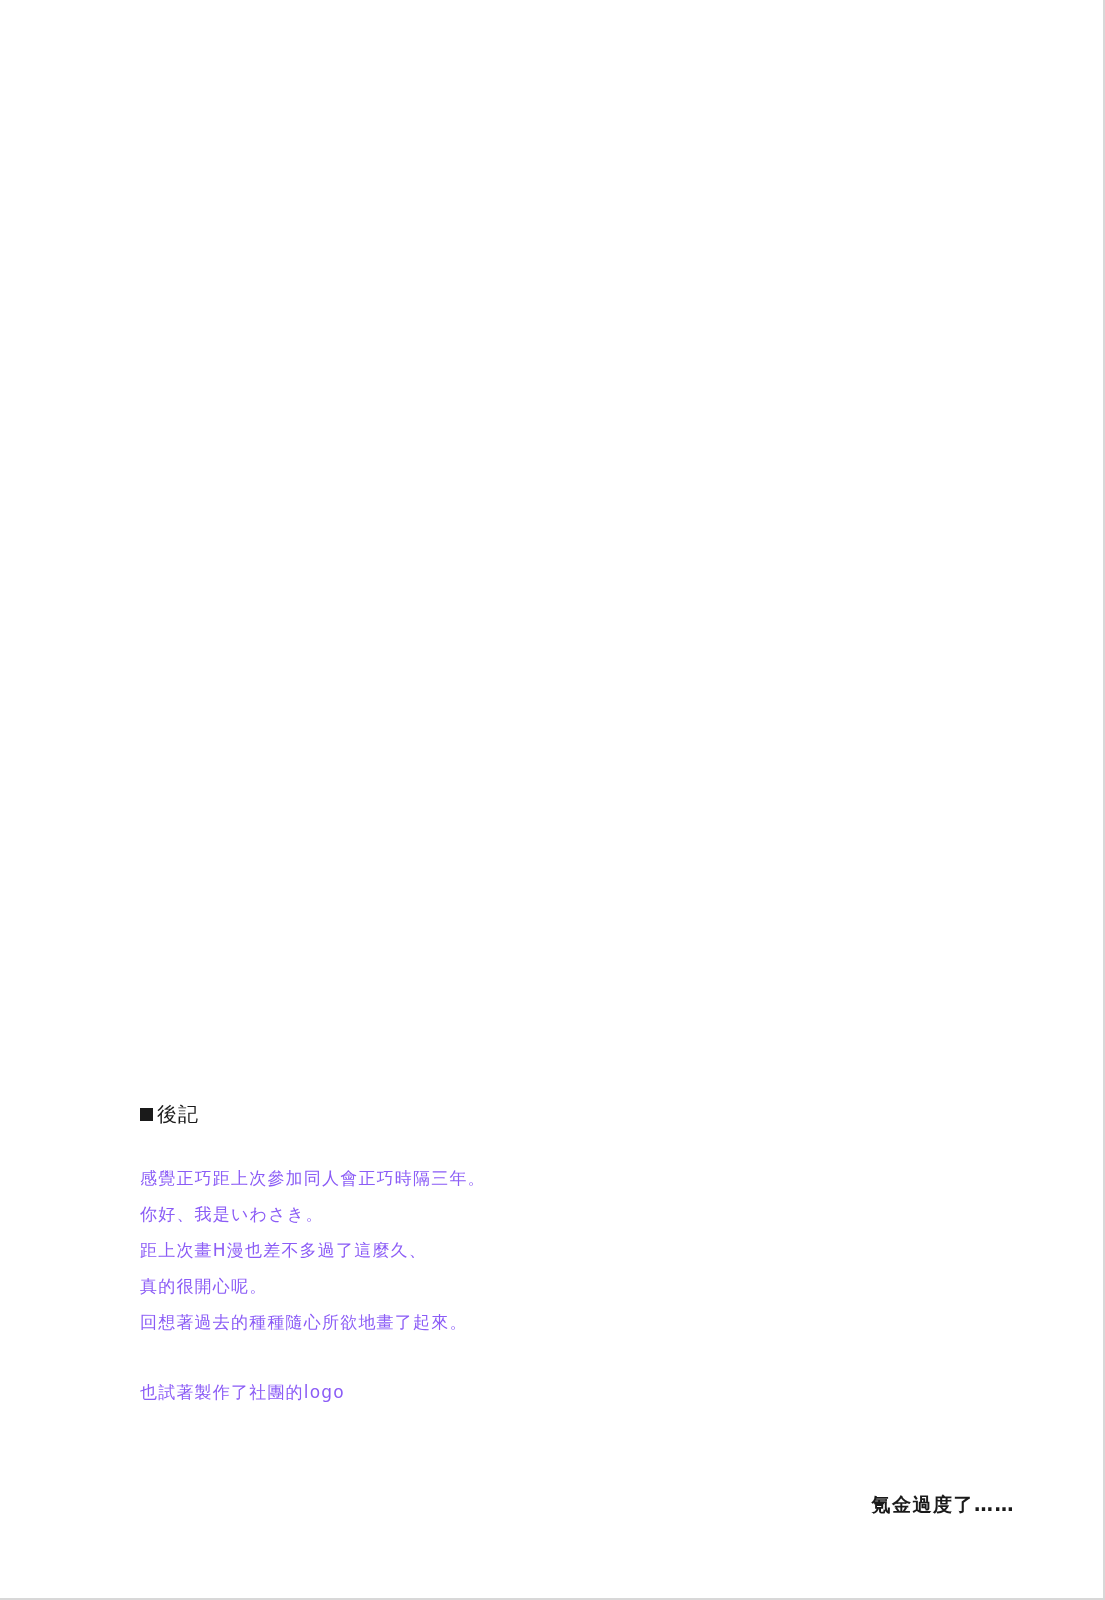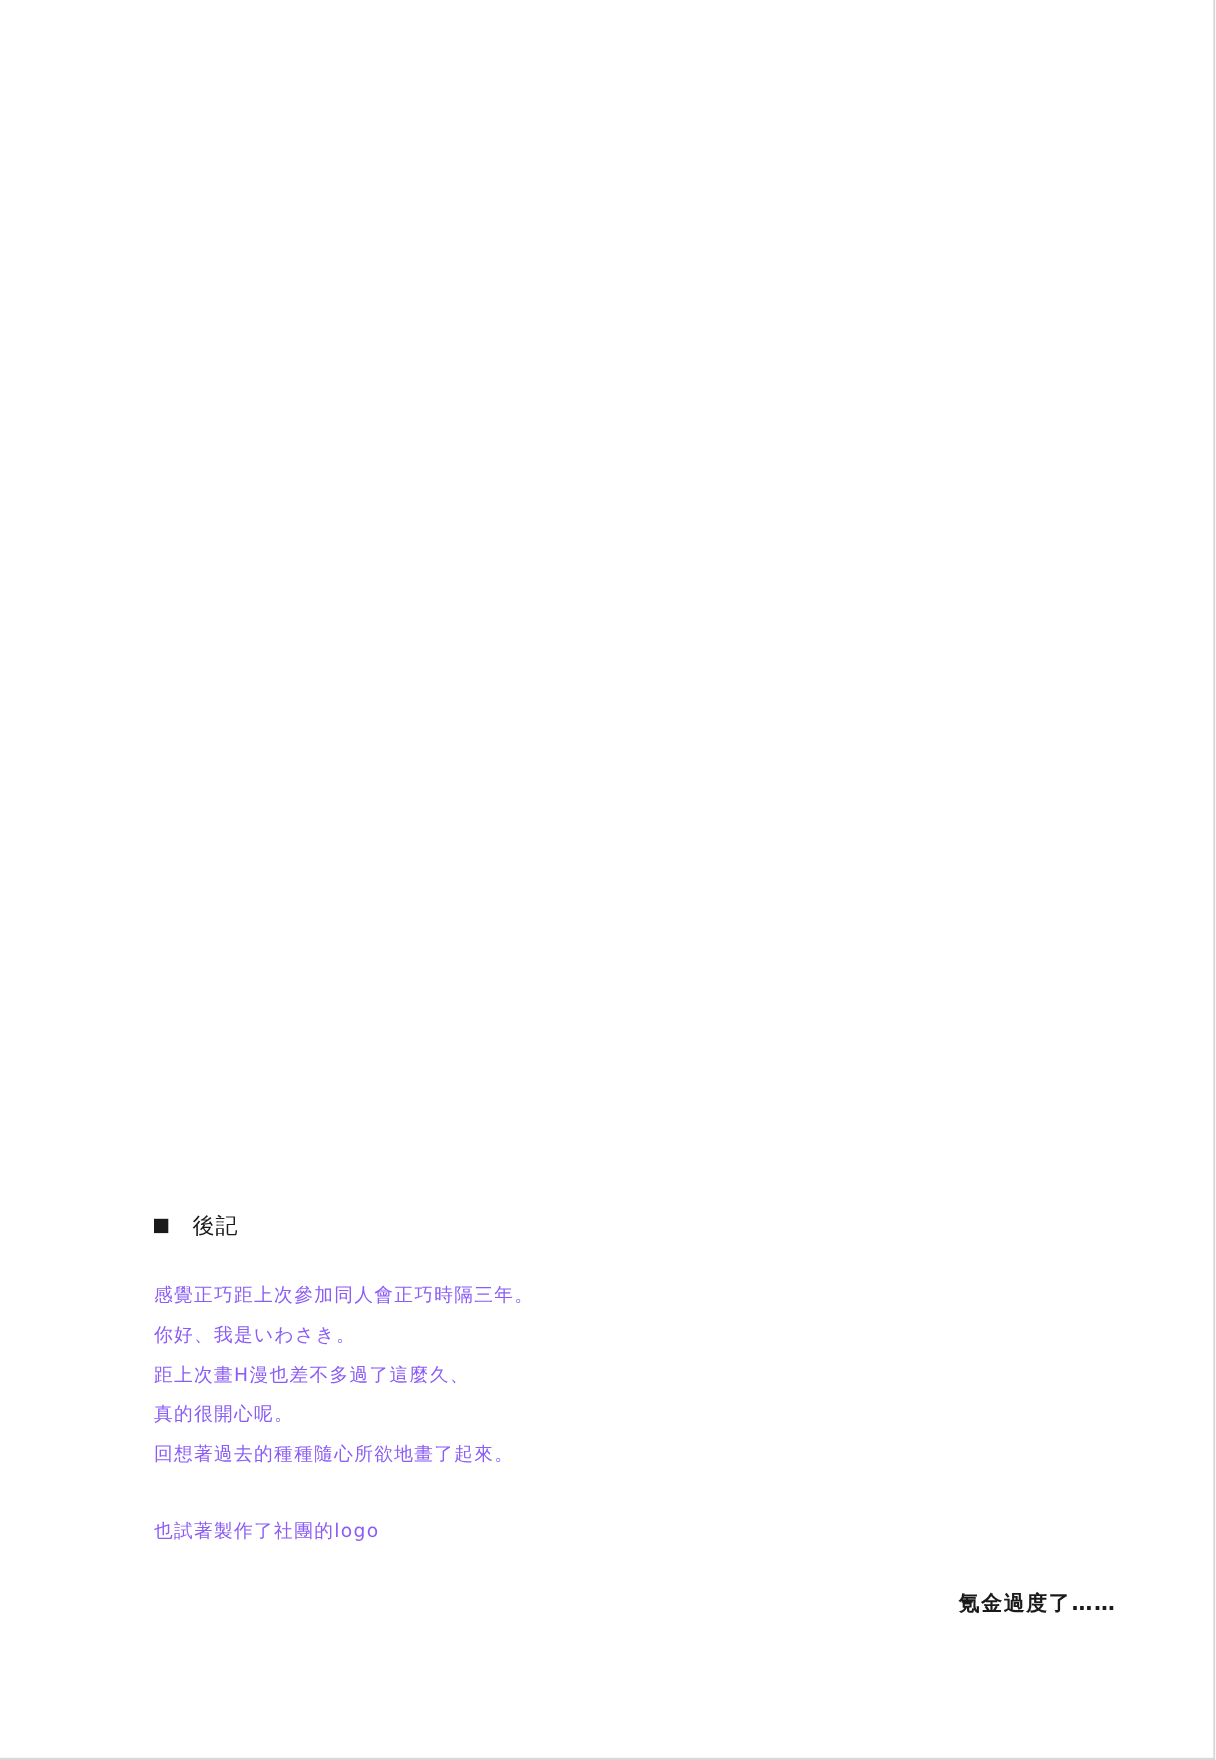--- a/index.html
+++ b/index.html
@@ -37,21 +37,21 @@
   .afterword {
     position: absolute;
     left: 140px;
     top: 1102px;
     width: 820px;
   }
 
   .section-heading {
     display: flex;
     align-items: center;
-    gap: 22px;
+    gap: 4px;
     font-size: 20px;
     line-height: 1.2;
     letter-spacing: 1px;
     color: #1a1a1a;
     margin: 0 0 34px 0;
   }
   .bullet-square {
     display: inline-block;
     width: 13px;
     height: 13px;
@@ -69,21 +69,21 @@
   .body-block p {
     margin: 0;
   }
   .block-gap {
     height: 34px;
   }
 
   .signature {
     position: absolute;
     right: 90px;
-    top: 1445px;
+    top: 1492px;
     font-size: 19px;
     letter-spacing: 1.5px;
     font-weight: bold;
     color: #1a1a1a;
   }
 </style>
 </head>
 <body>
 
 <div class="page">

